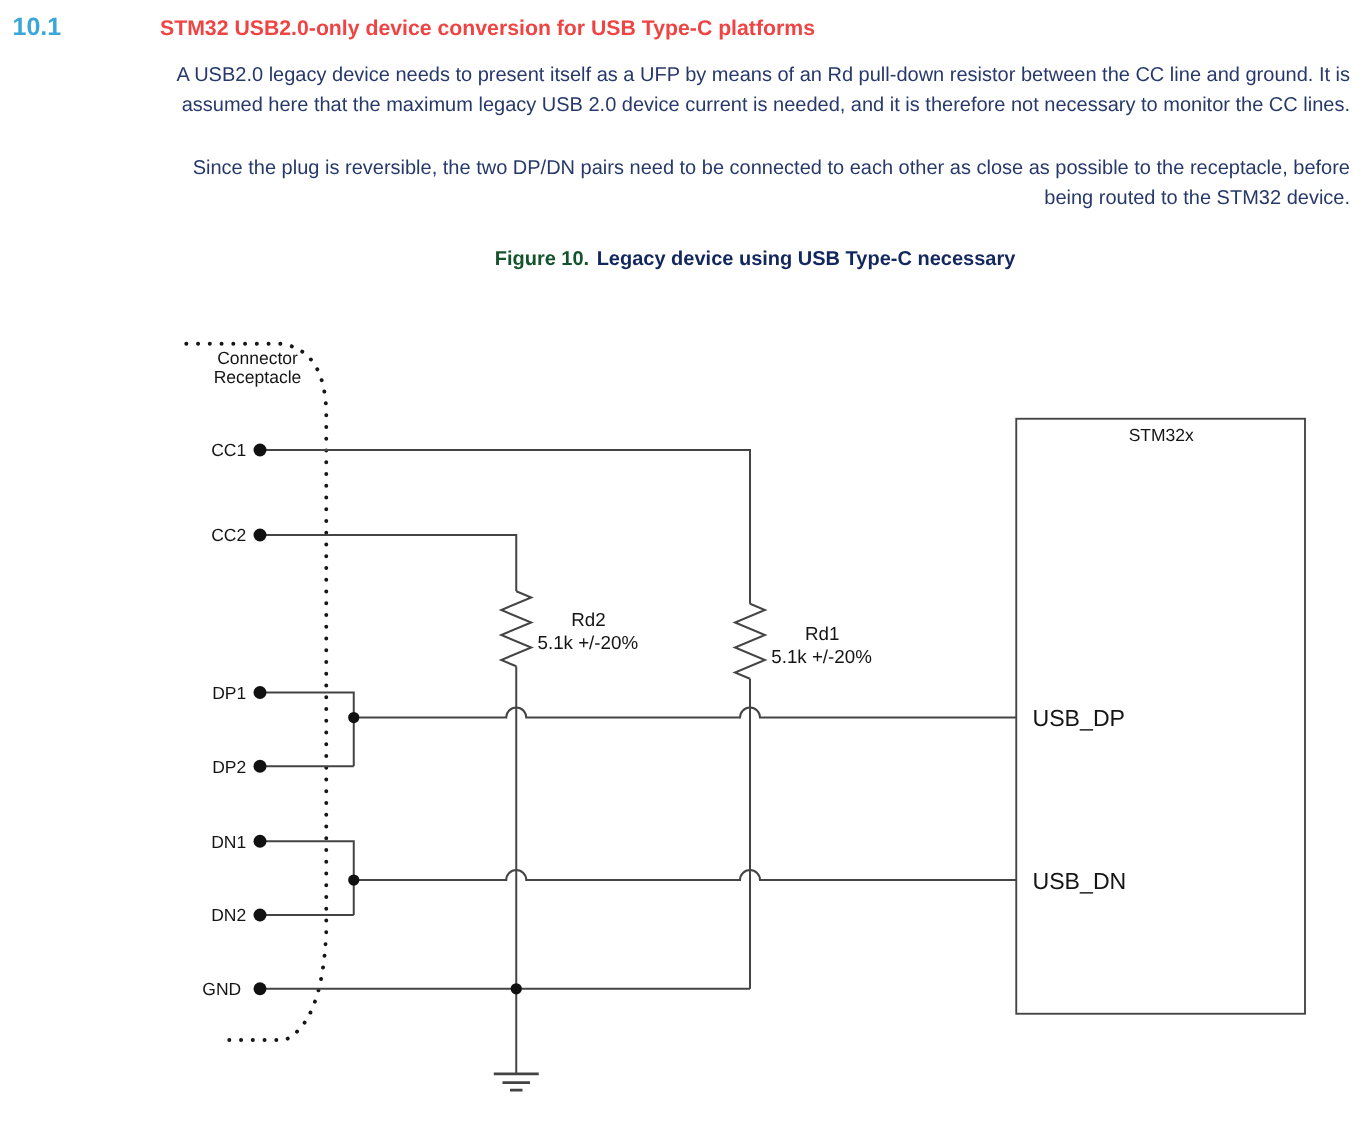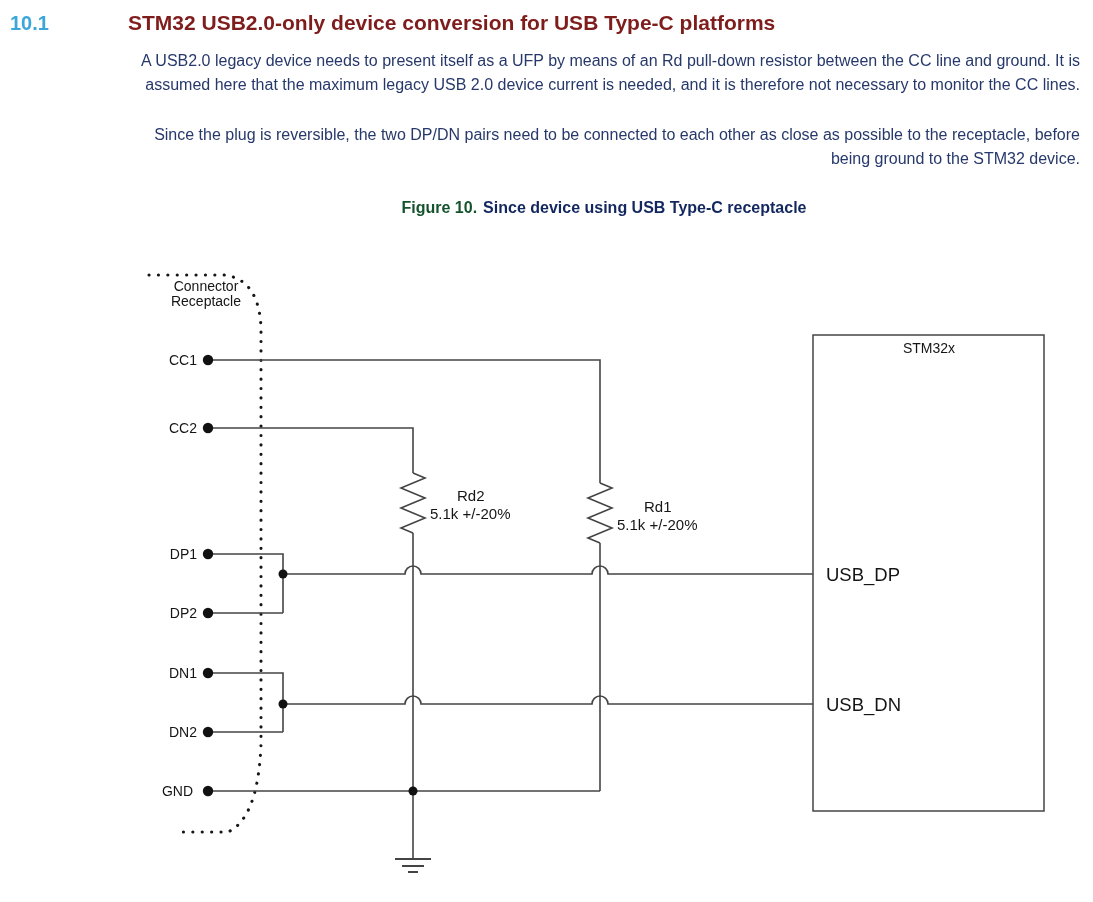--- a/index.html
+++ b/index.html
@@ -16,22 +16,22 @@
     display: flex; align-items: baseline;
     width: 1070px;
   }
   .secnum {
     flex: 0 0 118px;
     font-size: 20px; font-weight: bold;
     color: #3aa6da;
   }
   .sectitle {
     margin: 0;
-    font-size: 21px; font-weight: bold;
-    color: #7f1d1d;
+    font-size: 17px; font-weight: bold;
+    color: #ef4444;
   }
 
   .para {
     position: absolute; left: 128px; width: 952px;
     margin: 0;
     font-size: 16px; line-height: 23.5px;
     color: #27396b;
     text-align: right;
   }
   .p1 { top: 49px; }
@@ -52,24 +52,24 @@
 <body>
 
 <div class="page">
 
   <div class="section-head">
     <span class="secnum">10.1</span>
     <h1 class="sectitle">STM32 USB2.0-only device conversion for USB Type-C platforms</h1>
   </div>
 
   <p class="para p1">A USB2.0 legacy device needs to present itself as a UFP by means of an Rd pull-down resistor between the CC line and ground. It is assumed here that the maximum legacy USB 2.0 device current is needed, and it is therefore not necessary to monitor the CC lines.</p>
-  <p class="para p2">Since the plug is reversible, the two DP/DN pairs need to be connected to each other as close as possible to the receptacle, before being ground to the STM32 device.</p>
+  <p class="para p2">Since the plug is reversible, the two DP/DN pairs need to be connected to each other as close as possible to the receptacle, before being routed to the STM32 device.</p>
 
   <div class="caption">
-    <span class="fig-label">Figure 10.</span><span class="fig-title">Since device using USB Type-C receptacle</span>
+    <span class="fig-label">Figure 10.</span><span class="fig-title">Legacy device using USB Type-C necessary</span>
   </div>
 
   <svg class="diagram" width="1093" height="902" viewBox="0 0 1093 902">
 
     <path d="M149 275 H224 Q259 279 261 328 V745 Q258 818 228 832 H181" fill="none" stroke="#161616" stroke-width="3.1" stroke-linecap="round" stroke-dasharray="0.1 9.3"></path>
 
     <g fill="none" stroke="#444444" stroke-width="1.6">
       <path d="M208 360 H600 V483"></path>
       <path d="M208 428 H413 V473"></path>
       <path d="M413 473 l12 5 l-24 10 l24 10 l-24 10 l24 10 l-24 10 l12 5"></path>

